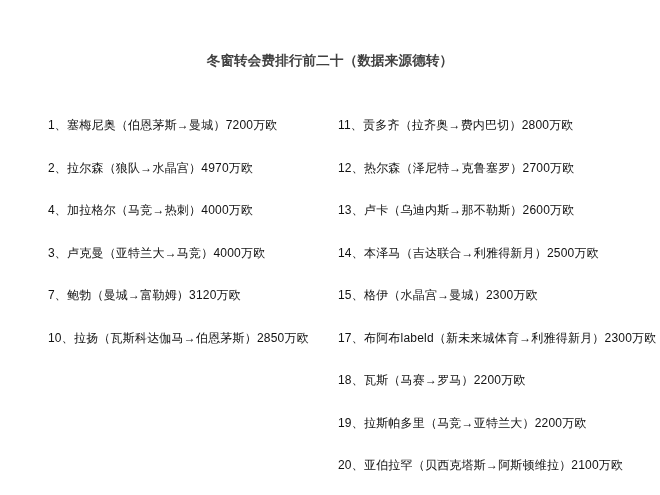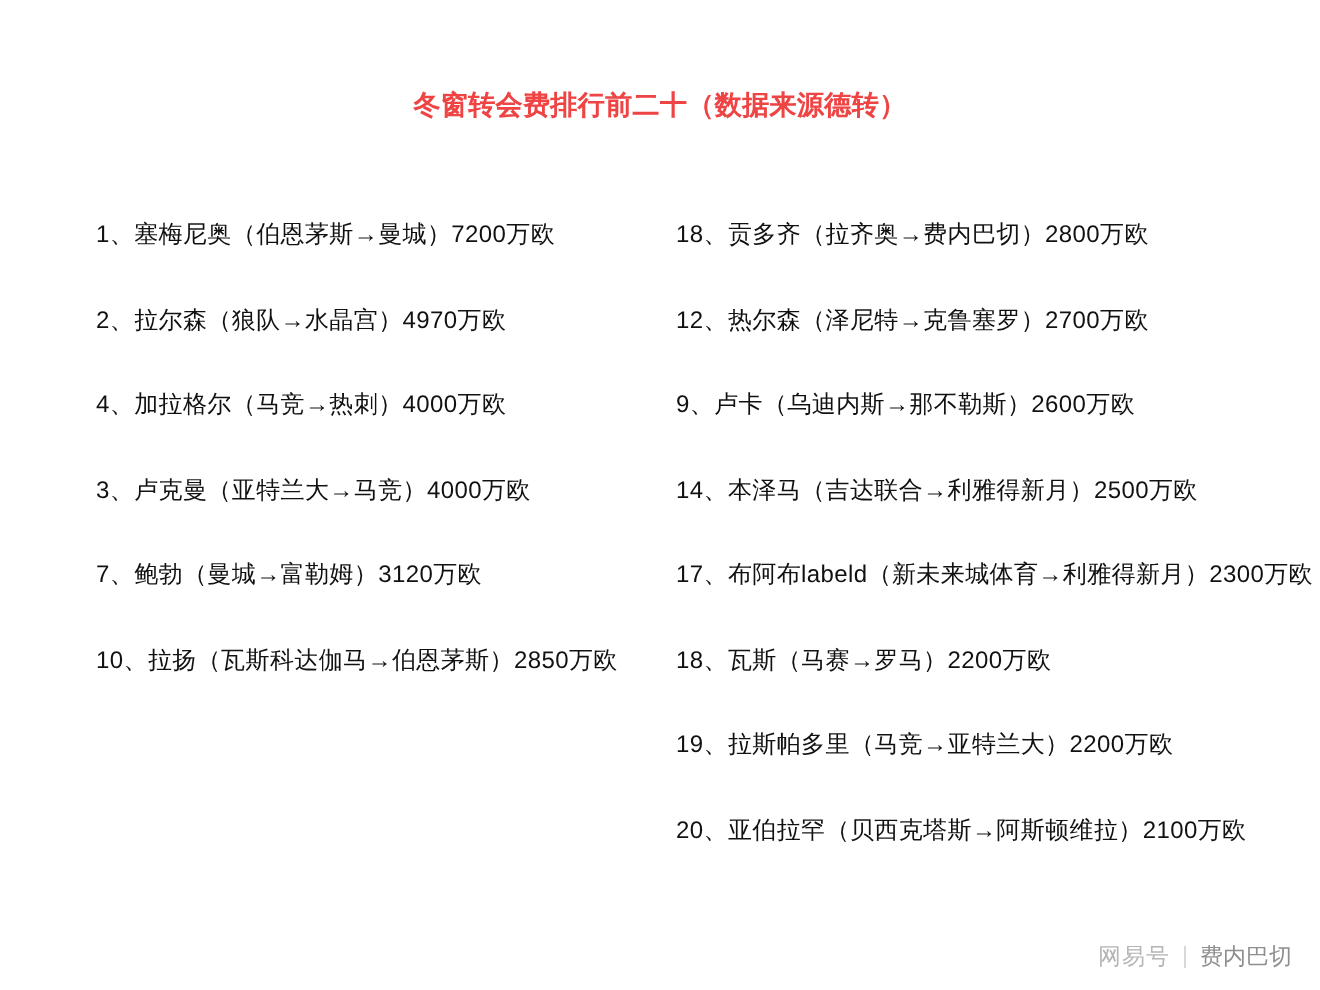--- a/index.html
+++ b/index.html
@@ -18,23 +18,24 @@
   .page {
     position: relative;
     width: 660px;
     height: 495px;
     box-sizing: border-box;
   }
   .title {
     text-align: center;
     font-size: 13.5px;
     font-weight: bold;
-    color: #ef4444;
-    padding-top: 44px;
+    color: #404040;
+    padding-top: 28px;
     letter-spacing: 0.2px;
+    margin-top: 24px;
   }
   .columns {
     display: flex;
     flex-direction: row;
     padding: 34px 0 0 0;
     box-sizing: border-box;
   }
   .col {
     box-sizing: border-box;
   }
@@ -98,24 +99,25 @@
   <div class="columns">
     <div class="col col-left">
       <div class="entry">1、塞梅尼奥（伯恩茅斯→曼城）7200万欧</div>
       <div class="entry">2、拉尔森（狼队→水晶宫）4970万欧</div>
       <div class="entry">4、加拉格尔（马竞→热刺）4000万欧</div>
       <div class="entry">3、卢克曼（亚特兰大→马竞）4000万欧</div>
       <div class="entry">7、鲍勃（曼城→富勒姆）3120万欧</div>
       <div class="entry">10、拉扬（瓦斯科达伽马→伯恩茅斯）2850万欧</div>
     </div>
     <div class="col col-right">
-      <div class="entry">18、贡多齐（拉齐奥→费内巴切）2800万欧</div>
+      <div class="entry">11、贡多齐（拉齐奥→费内巴切）2800万欧</div>
       <div class="entry">12、热尔森（泽尼特→克鲁塞罗）2700万欧</div>
-      <div class="entry">9、卢卡（乌迪内斯→那不勒斯）2600万欧</div>
+      <div class="entry">13、卢卡（乌迪内斯→那不勒斯）2600万欧</div>
       <div class="entry">14、本泽马（吉达联合→利雅得新月）2500万欧</div>
+      <div class="entry">15、格伊（水晶宫→曼城）2300万欧</div>
       <div class="entry">17、布阿布labeld（新未来城体育→利雅得新月）2300万欧</div>
       <div class="entry">18、瓦斯（马赛→罗马）2200万欧</div>
       <div class="entry">19、拉斯帕多里（马竞→亚特兰大）2200万欧</div>
       <div class="entry">20、亚伯拉罕（贝西克塔斯→阿斯顿维拉）2100万欧</div>
     </div>
   </div>
 
   <div class="footer">
     <span class="footer-logo">网易号</span>
     <span class="footer-divider"></span>

